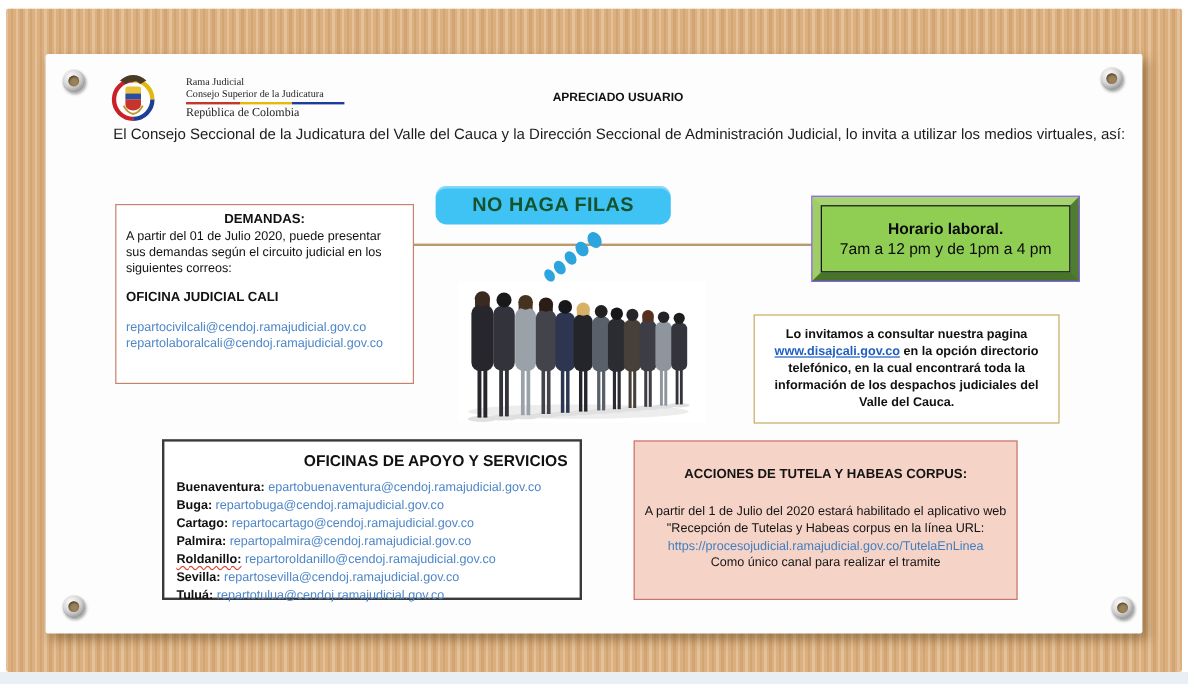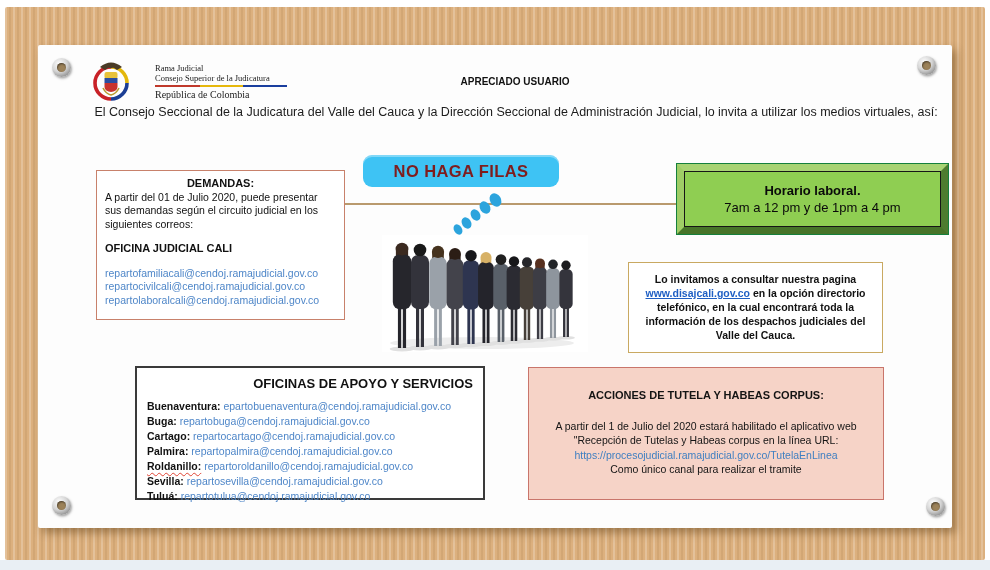--- a/index.html
+++ b/index.html
@@ -35,50 +35,50 @@
   
   .demandas{position:absolute;left:58px;top:125px;width:249px;height:150px;border:1px solid #c8816b;
     background:#fff;box-sizing:border-box;padding:6px 8px;font-size:10.5px;line-height:13.5px;color:#111;}
   .demandas-h{text-align:center;font-weight:bold;font-size:11px;margin:0;}
   .demandas-sub{font-weight:bold;font-size:11px;margin-top:11px;}
   .demandas-emails{margin-top:11px;}
   .email-link{color:#4e86c8;text-decoration:none;display:block;font-size:10.5px;line-height:13.5px;cursor:pointer;}
   
   .connector{position:absolute;left:307px;top:158px;width:333px;height:2px;background:#b99a6e;}
   .nhf{position:absolute;left:325px;top:110px;width:196px;height:32px;background:#3ec3f4;border-radius:9px;
-    display:flex;align-items:center;justify-content:center;font-weight:bold;font-size:16.5px;color:#7f1d1d;
+    display:flex;align-items:center;justify-content:center;font-weight:bold;font-size:16.5px;color:#14532d;
     letter-spacing:0.4px;box-shadow:inset 0 2px 0 rgba(255,255,255,0.35);}
   .dot{position:absolute;border-radius:50%;background:#2ca4dd;transform:rotate(-32deg);}
   .d1{left:416px;top:179px;width:8px;height:11px;}
   .d2{left:424px;top:172px;width:9px;height:12px;}
   .d3{left:433px;top:164px;width:9px;height:12px;}
   .d4{left:442px;top:156px;width:10px;height:13px;}
   .d5{left:452px;top:148px;width:11px;height:14px;}
   
-  .horario{position:absolute;left:638px;top:118px;width:273px;height:72px;background:#15803d;padding:1px;box-sizing:border-box;}
+  .horario{position:absolute;left:638px;top:118px;width:224px;height:72px;background:#8b5cf6;padding:1px;box-sizing:border-box;}
   .horario-bevel{width:100%;height:100%;box-sizing:border-box;border:7px solid;
     border-color:#a8d373 #4e7c30 #477429 #9fcd66;background:#8fce52;}
   .horario-inner{width:100%;height:100%;box-sizing:border-box;border:1px solid #161616;background:#8fce52;
     display:flex;flex-direction:column;align-items:center;justify-content:center;font-size:13px;color:#0a0a0a;line-height:17px;}
   .horario-l1{font-weight:bold;}
   
   .photo{position:absolute;left:344px;top:190px;width:206px;height:117px;background:#ffffff;}
   
   .consultar{position:absolute;left:590px;top:217px;width:255px;height:91px;border:1px solid #c9a961;background:#fff;
     box-sizing:border-box;padding:9px 8px;text-align:center;font-weight:bold;font-size:10.5px;line-height:14px;color:#111;}
   .consultar-link{color:#1f5fc4;text-decoration:underline;cursor:pointer;}
   
   .oficinas{position:absolute;left:97px;top:321px;width:350px;height:134px;border:2px solid #3a3a3a;background:#fff;
     box-sizing:border-box;padding:6px 10px;font-size:10.5px;line-height:15px;color:#111;}
   .oficinas-h{text-align:right;font-weight:bold;font-size:13px;margin:2px 0 8px;}
   .city{font-weight:bold;}
   .city-misspelled{text-decoration:underline wavy #e04434 1px;text-underline-offset:2px;}
   .office-row .email-link{display:inline;}
   
-  .tutela{position:absolute;left:490px;top:322px;width:356px;height:133px;border:1px solid #c9756b;background:#f6d3c7;
+  .tutela{position:absolute;left:490px;top:322px;width:320px;height:133px;border:1px solid #c9756b;background:#f6d3c7;
     box-sizing:border-box;padding:10px 5px;text-align:center;font-size:10.5px;line-height:14.5px;color:#141414;}
   .tutela-h{font-weight:bold;font-size:11px;margin:10px 0 16px;}
   .tutela-link{color:#3f7fc1;text-decoration:none;display:block;cursor:pointer;}
 </style>
 </head>
 <body>
 
 <div class="stage">
   <div class="board"></div>
   <div class="bottom-strip"></div>
@@ -112,21 +112,20 @@
     <div class="title">APRECIADO USUARIO</div>
     <div class="subtitle">El Consejo Seccional de la Judicatura del Valle del Cauca y la Dirección Seccional de Administración Judicial, lo invita a utilizar los medios virtuales, así:</div>
 
     <div class="connector"></div>
 
     <div class="demandas">
       <div class="demandas-h">DEMANDAS:</div>
       <div class="demandas-body">A partir del 01 de Julio 2020, puede presentar sus demandas según el circuito judicial en los siguientes correos:</div>
       <div class="demandas-sub">OFICINA JUDICIAL CALI</div>
       <div class="demandas-emails">
-        <a class="email-link">repartofamiliacali@cendoj.ramajudicial.gov.co</a>
         <a class="email-link">repartocivilcali@cendoj.ramajudicial.gov.co</a>
         <a class="email-link">repartolaboralcali@cendoj.ramajudicial.gov.co</a>
       </div>
     </div>
 
     <div class="nhf">NO HAGA FILAS</div>
     <div class="dot d1"></div>
     <div class="dot d2"></div>
     <div class="dot d3"></div>
     <div class="dot d4"></div>

